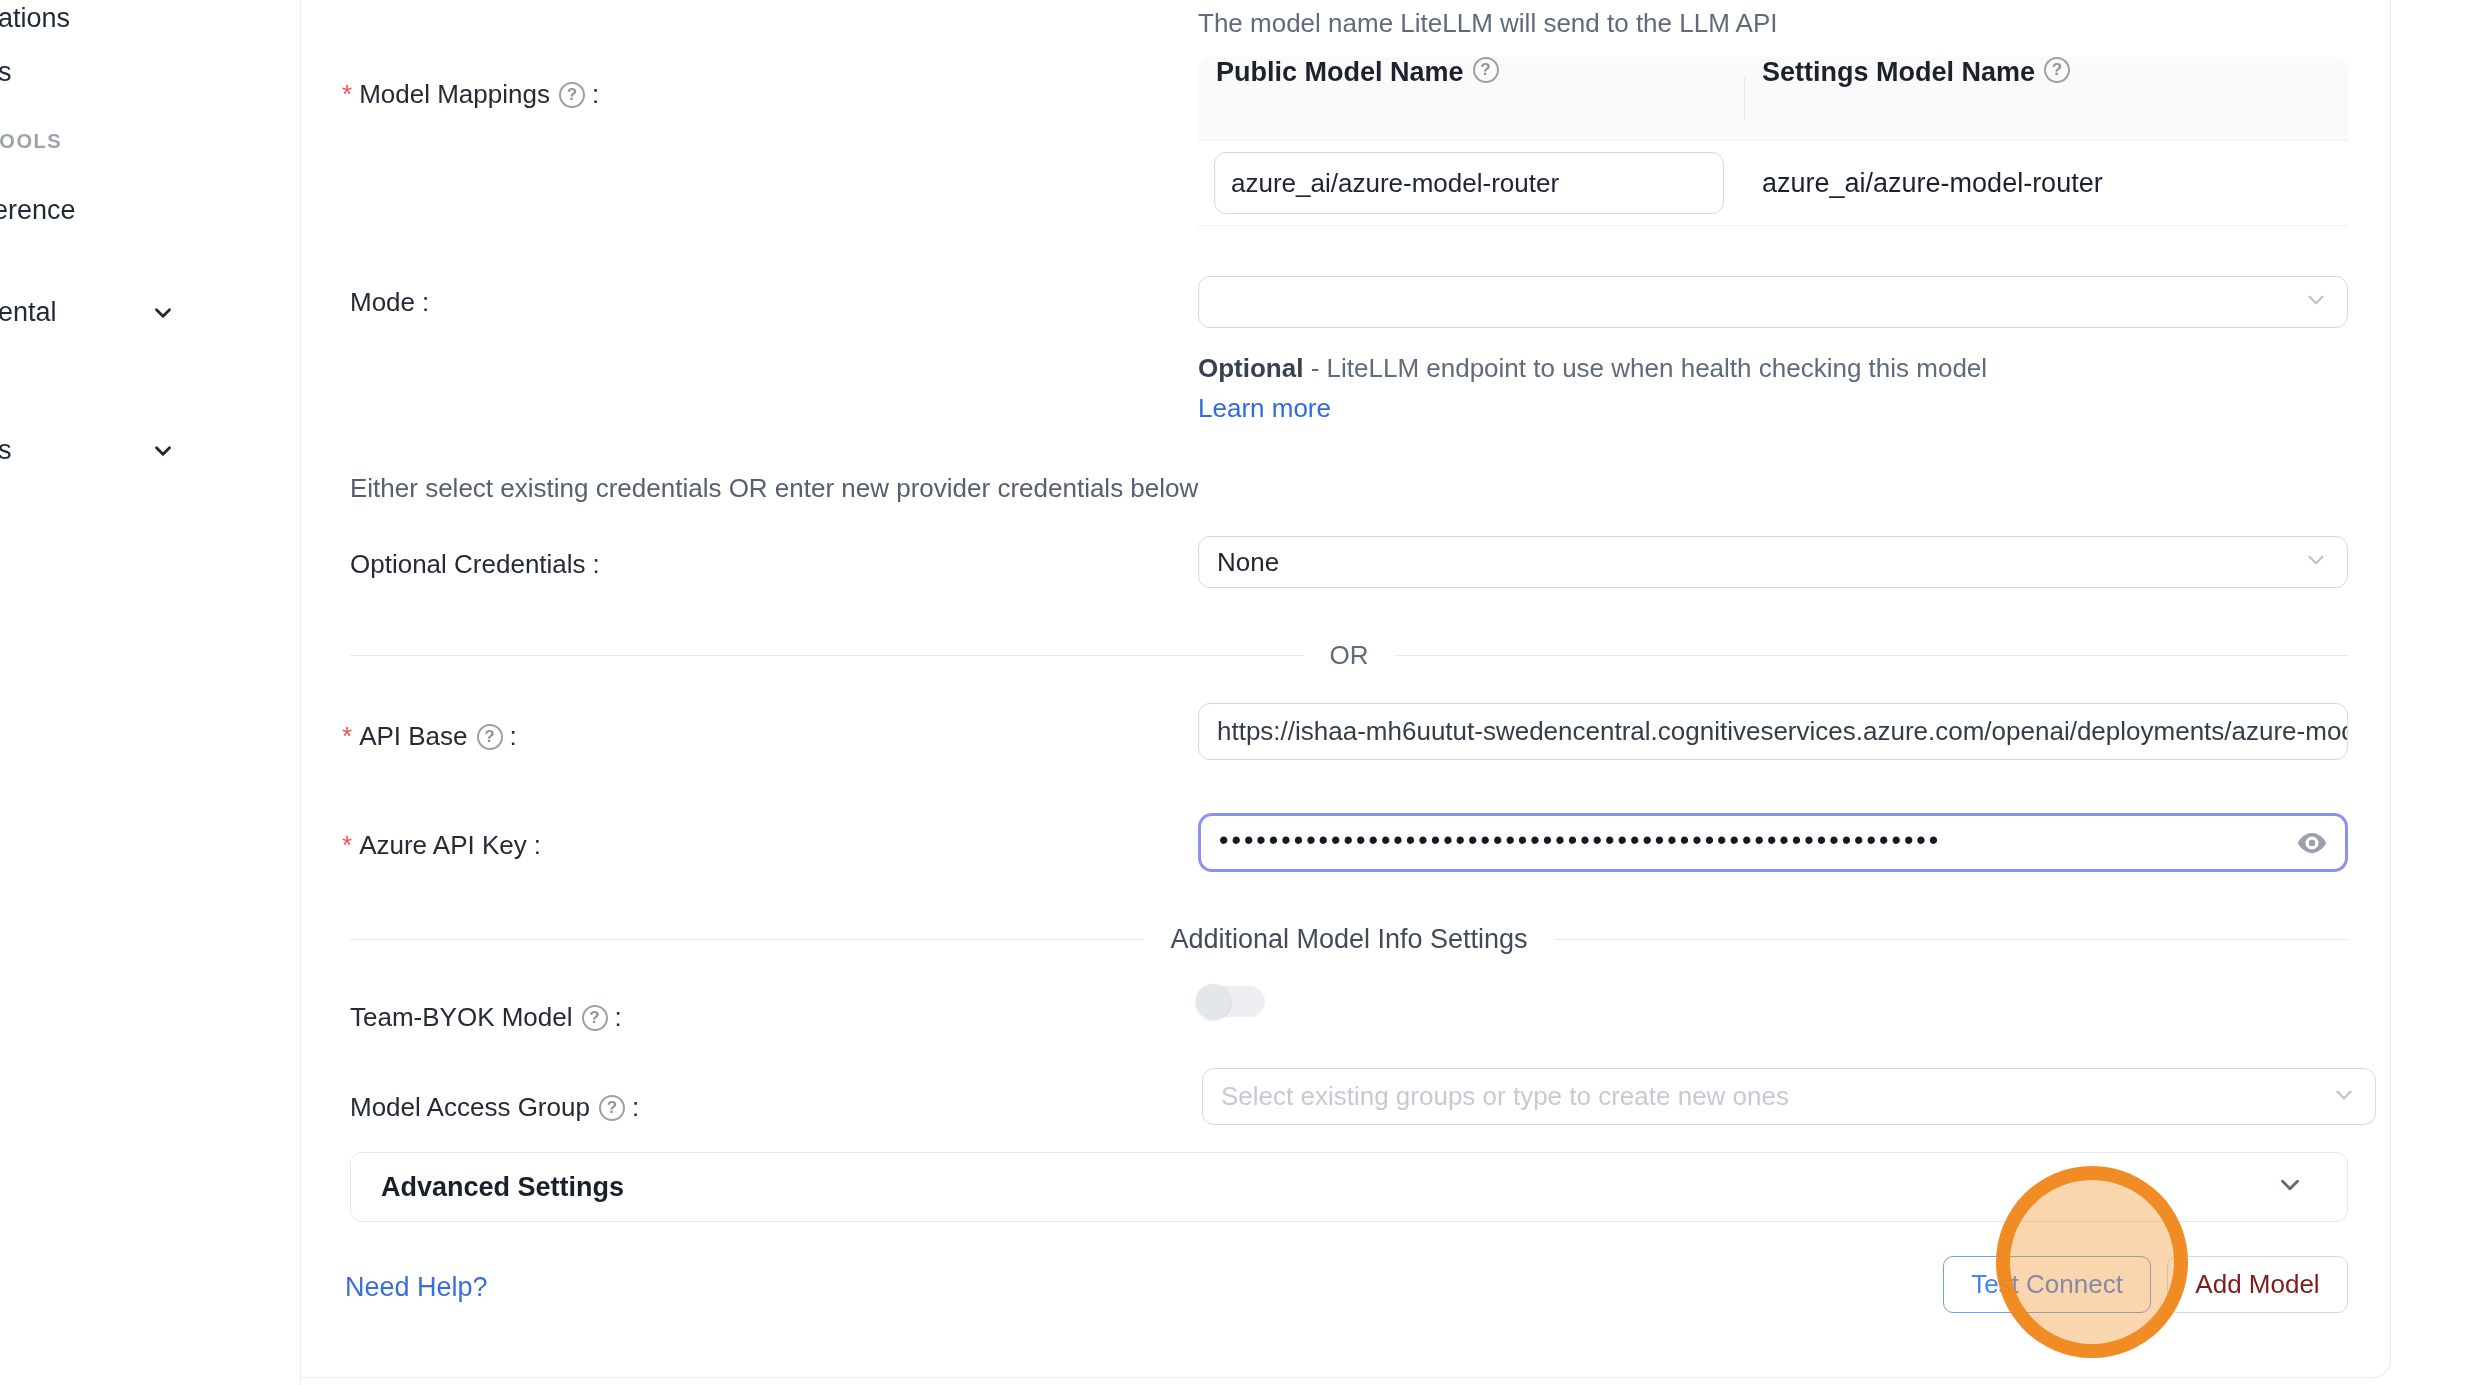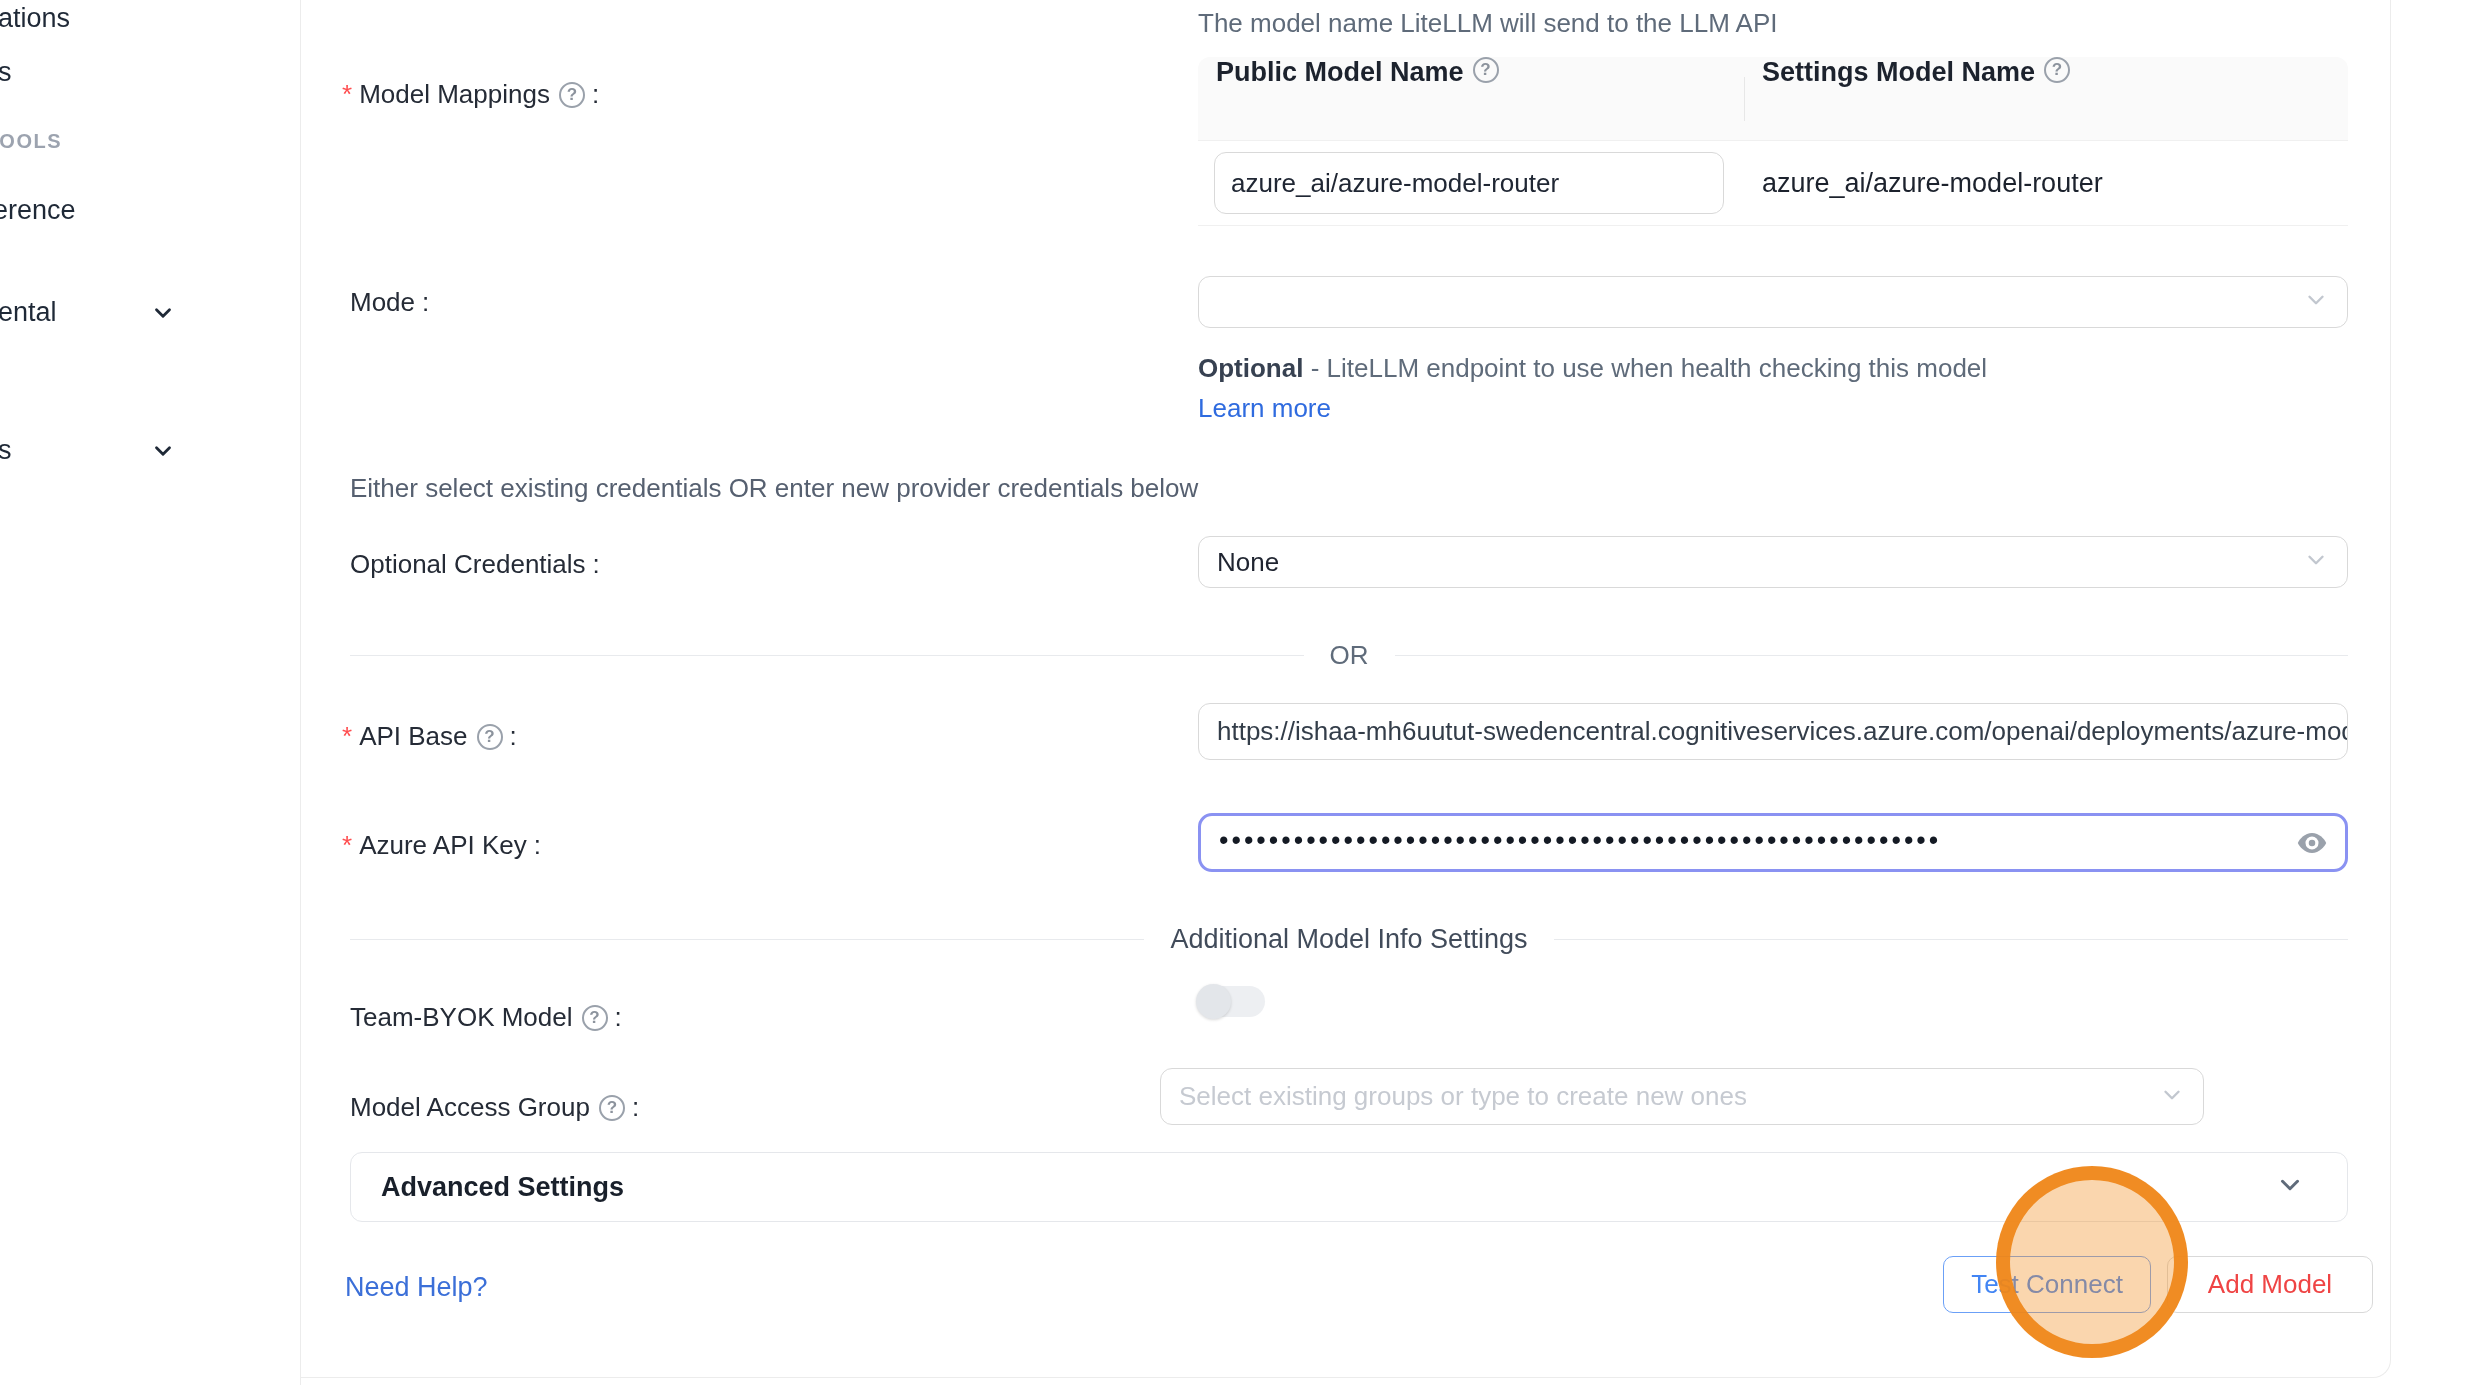--- a/index.html
+++ b/index.html
@@ -80,21 +80,21 @@
     display:flex; align-items:center; cursor:pointer; }
   #adv-title { font-size:27px; font-weight:700; color:#19202b; padding-left:30px; }
   #adv-chev { position:absolute; right:42px; top:50%; transform:translateY(-50%); }
 
   .link { color:#3b6fd8; font-size:27px; cursor:pointer; }
   a.inline-link { color:#2f6bdf; text-decoration:none; cursor:pointer; }
 
   .btn { position:absolute; top:1256px; height:57px; background:#fff; border-radius:10px;
     display:flex; align-items:center; justify-content:center; font-size:26px; cursor:pointer; }
   #btn-test { left:1943px; width:208px; border:1.5px solid #6ba0f7; color:#4285f4; }
-  #btn-add { left:2167px; width:206px; border:1.5px solid #d9d9d9; color:#ef4444; }
+  #btn-add { left:2167px; width:181px; border:1.5px solid #d9d9d9; color:#7f1d1d; }
 
   #click-circle { position:absolute; left:1996px; top:1166px; width:192px; height:192px;
     border-radius:50%; border:14px solid rgba(239,134,23,0.92);
     background:rgba(242,146,42,0.38); z-index:50; pointer-events:none; }
 </style>
 </head>
 <body>
 
 <nav id="sidebar">
   <div class="side-item" style="left:-2px; top:3px;">ations</div>
@@ -221,21 +221,21 @@
 </div>
 <div id="byok-toggle">
   <div id="byok-knob"></div>
 </div>
 
 <div class="abs lbl" style="left:350px; top:1092px;">
   <span>Model Access Group</span>
   <span class="qicon">?</span>
   <span class="colon">:</span>
 </div>
-<div class="selbox" style="left:1160px; top:1068px; width:1044px; height:57px;">
+<div class="selbox" style="left:1202px; top:1068px; width:1174px; height:57px;">
   <span class="sel-ph">Select existing groups or type to create new ones</span>
   <span class="sel-chev">
     <svg width="26" height="26" viewBox="0 0 24 24" fill="none">
         <polyline points="6,9 12,15 18,9" stroke="#c2c7cf" stroke-width="2.2" stroke-linecap="round" stroke-linejoin="round"></polyline>
       </svg>
   </span>
 </div>
 
 <div id="adv-panel">
   <div id="adv-title">Advanced Settings</div>

